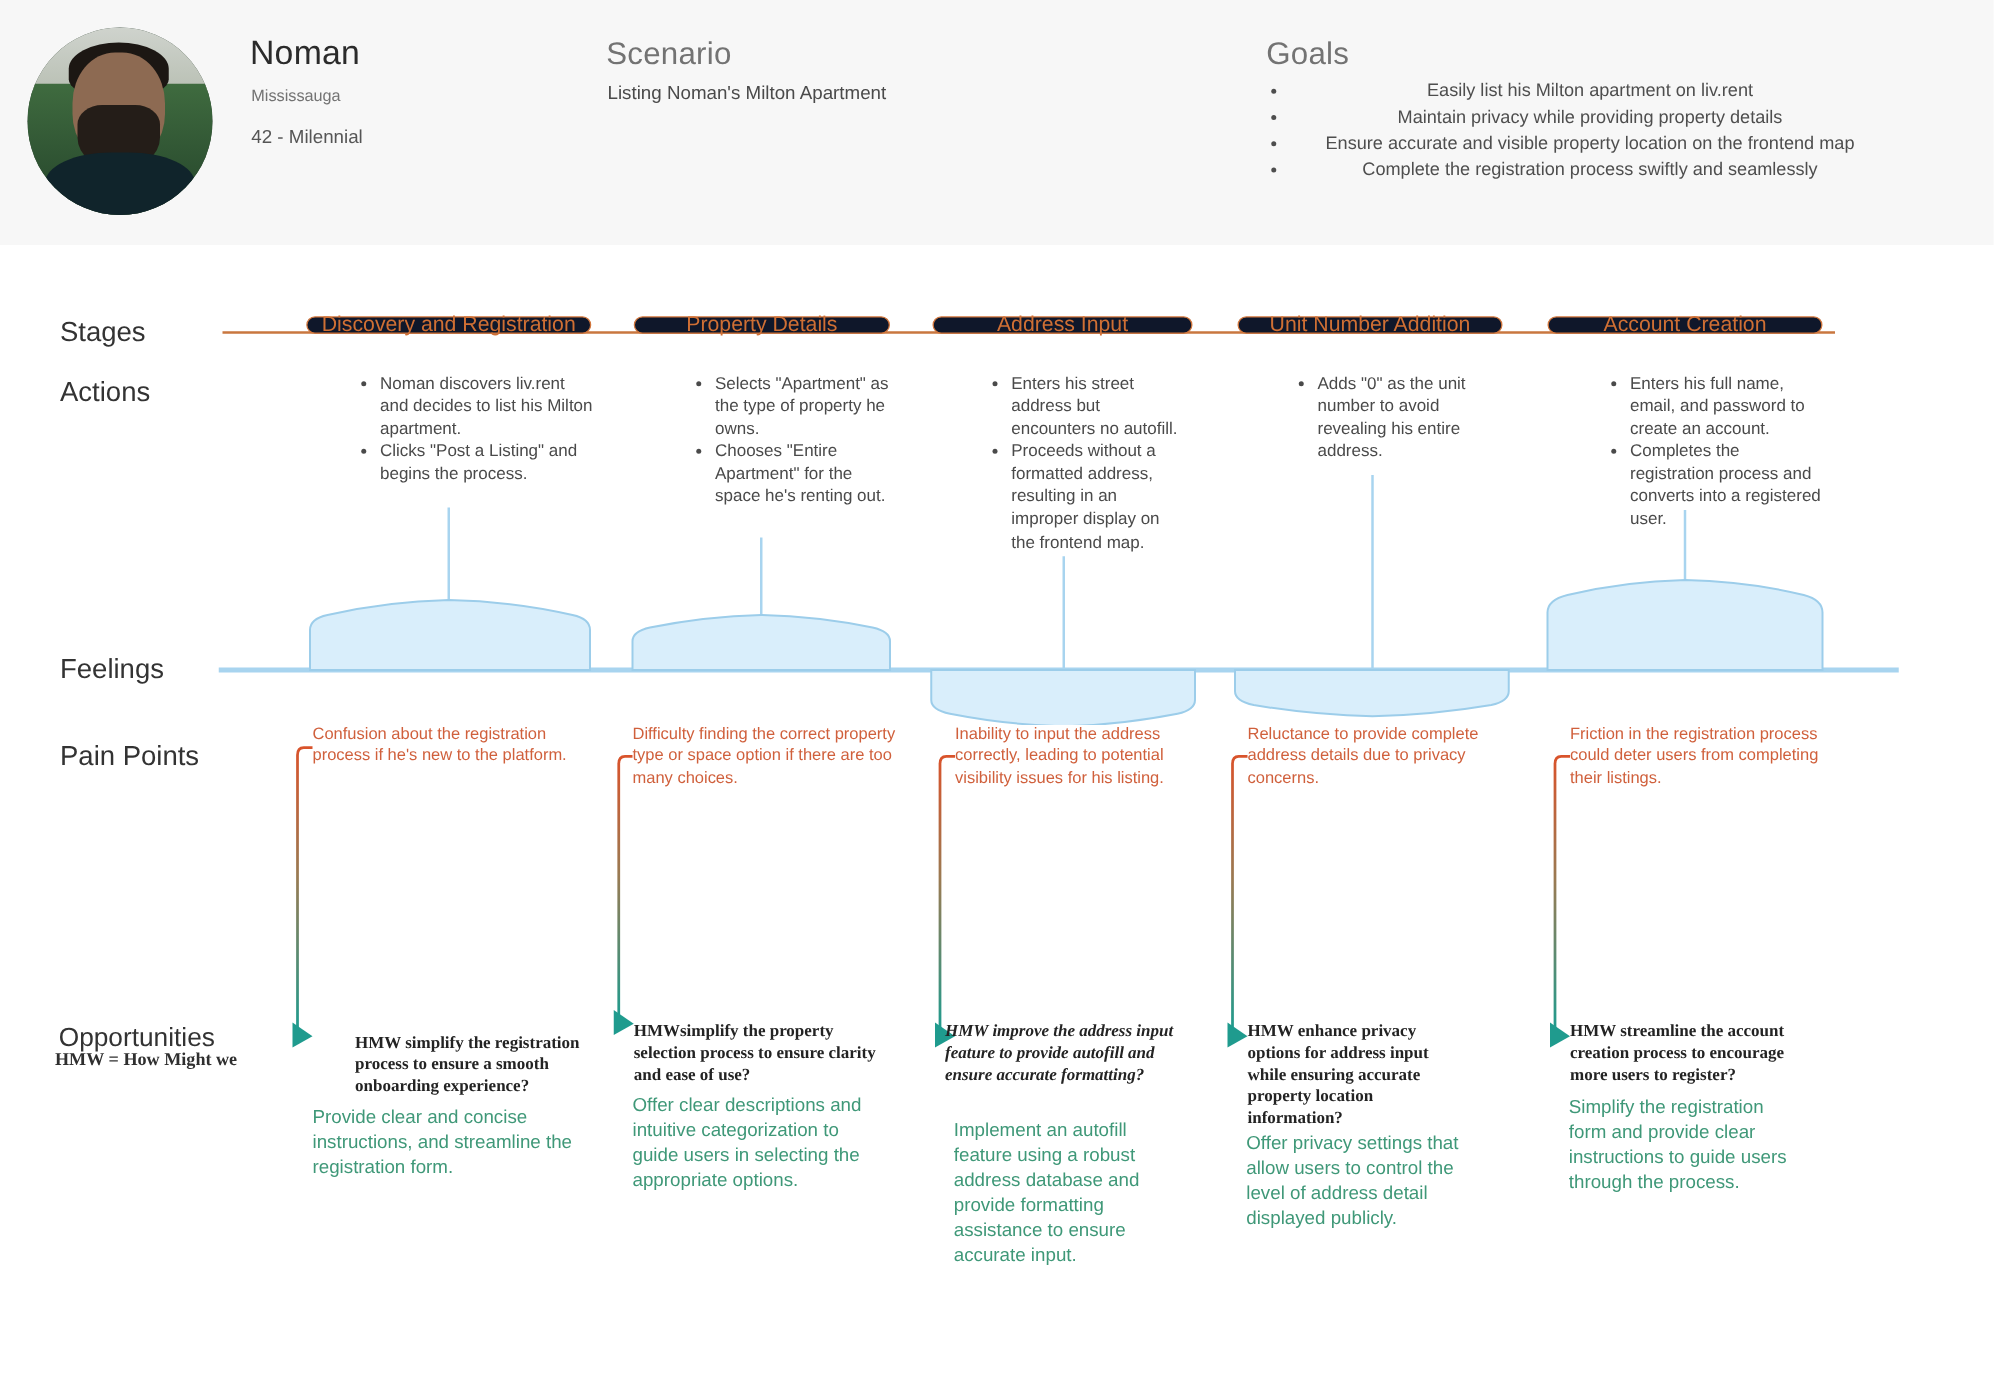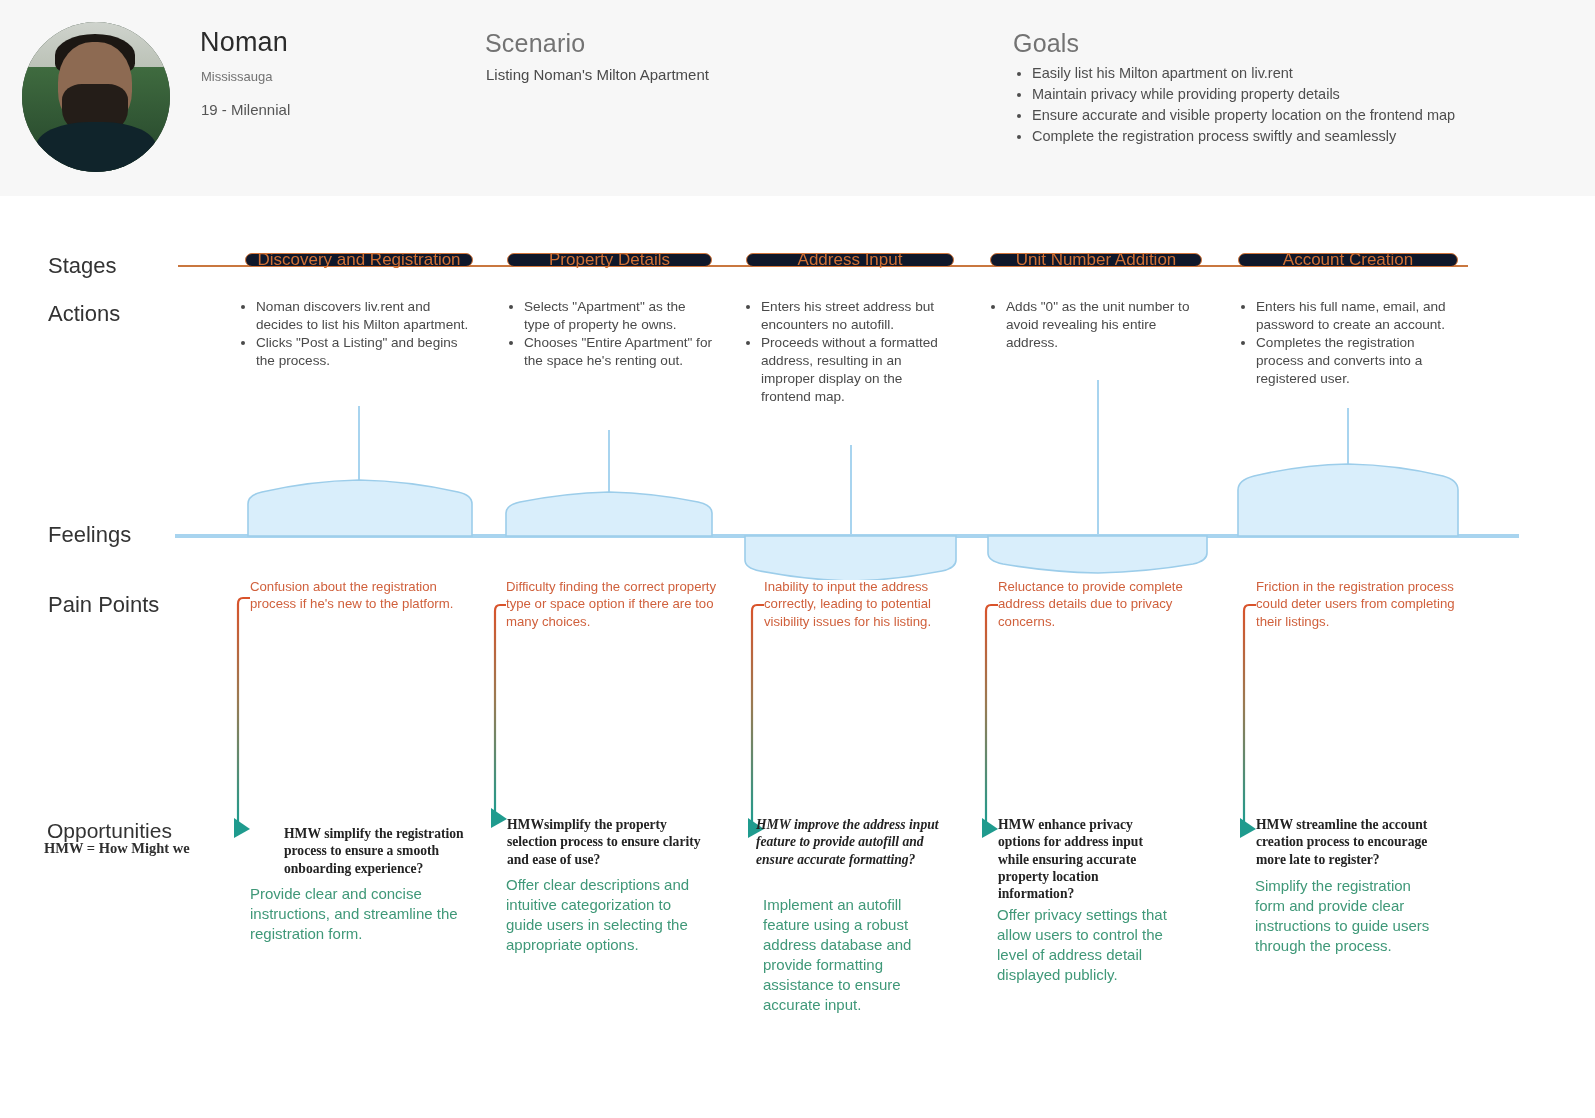--- a/index.html
+++ b/index.html
@@ -11,20 +11,21 @@
     position: relative;
     overflow: hidden;
   }
 
   
   .header {
     position: absolute;
     left: 0; top: 0;
     width: 1595px; height: 196px;
     background: #f7f7f7;
+    text-align: center;
   }
   .avatar {
     position: absolute;
     left: 22px; top: 22px;
     width: 148px; height: 150px;
     border-radius: 50%;
     overflow: hidden;
     background: #2f4233;
   }
   .avatar .sky {
@@ -128,21 +129,21 @@
     white-space: nowrap;
   }
 
   
   .col { position: absolute; }
   .actions {
     top: 298px;
     font-size: 13.6px; line-height: 1.33; color: #4a4a4a;
   }
   .actions ul { padding-left: 16px; }
-  .actions li { list-style: disc; margin-bottom: 0px; }
+  .actions li { list-style: disc; margin-bottom: 0px; margin-left: 48px; }
 
   
   .feel-svg { position: absolute; left: 0; top: 380px; }
 
   
   .pain {
     position: absolute;
     font-size: 13.2px; line-height: 1.32; color: #d0603c;
   }
 
@@ -167,21 +168,21 @@
     <div class="sky"></div>
     <div class="field"></div>
     <div class="hair"></div>
     <div class="head"></div>
     <div class="beard"></div>
     <div class="body"></div>
   </div>
 
   <div class="persona-name">Noman</div>
   <div class="persona-city">Mississauga</div>
-  <div class="persona-age">19 - Milennial</div>
+  <div class="persona-age">42 - Milennial</div>
 
   <div class="sec-title scenario-title">Scenario</div>
   <div class="scenario-sub">Listing Noman's Milton Apartment</div>
 
   <div class="sec-title goals-title">Goals</div>
   <ul class="goals-list">
     <li>Easily list his Milton apartment on liv.rent</li>
     <li>Maintain privacy while providing property details</li>
     <li>Ensure accurate and visible property location on the frontend map</li>
     <li>Complete the registration process swiftly and seamlessly</li>
@@ -282,19 +283,19 @@
   <polygon points="982,818 998,829 982,838" fill="#1f9b8e"></polygon>
 
   <path d="M1256,605 L1249,605 Q1244,605 1244,611 L1244,824" fill="none" stroke="url(#grad)" stroke-width="2.2"></path>
   <polygon points="1240,818 1256,829 1240,838" fill="#1f9b8e"></polygon>
 </svg>
 
 <div class="hmw" style="left:252px;  top:825px; width:205px;margin-left:32px;">HMW simplify the registration process to ensure a smooth onboarding experience?</div>
 <div class="hmw" style="left:507px;  top:816px; width:195px;">HMWsimplify the property selection process to ensure clarity and ease of use?</div>
 <div class="hmw" style="left:756px;  top:816px; width:190px;font-style:italic;">HMW improve the address input feature to provide autofill and ensure accurate formatting?</div>
 <div class="hmw" style="left:998px;  top:816px; width:172px;">HMW enhance privacy options for address input while ensuring accurate property location information?</div>
-<div class="hmw" style="left:1256px; top:816px; width:200px;">HMW streamline the account creation process to encourage more late to register?</div>
+<div class="hmw" style="left:1256px; top:816px; width:200px;">HMW streamline the account creation process to encourage more users to register?</div>
 
 <div class="solution" style="left:250px;  top:884px; width:222px;">Provide clear and concise instructions, and streamline the registration form.</div>
 <div class="solution" style="left:506px;  top:875px; width:190px;">Offer clear descriptions and intuitive categorization to guide users in selecting the appropriate options.</div>
 <div class="solution" style="left:763px;  top:895px; width:180px;">Implement an autofill feature using a robust address database and provide formatting assistance to ensure accurate input.</div>
 <div class="solution" style="left:997px;  top:905px; width:190px;">Offer privacy settings that allow users to control the level of address detail displayed publicly.</div>
 <div class="solution" style="left:1255px; top:876px; width:190px;">Simplify the registration form and provide clear instructions to guide users through the process.</div>
 
 </body></html>

